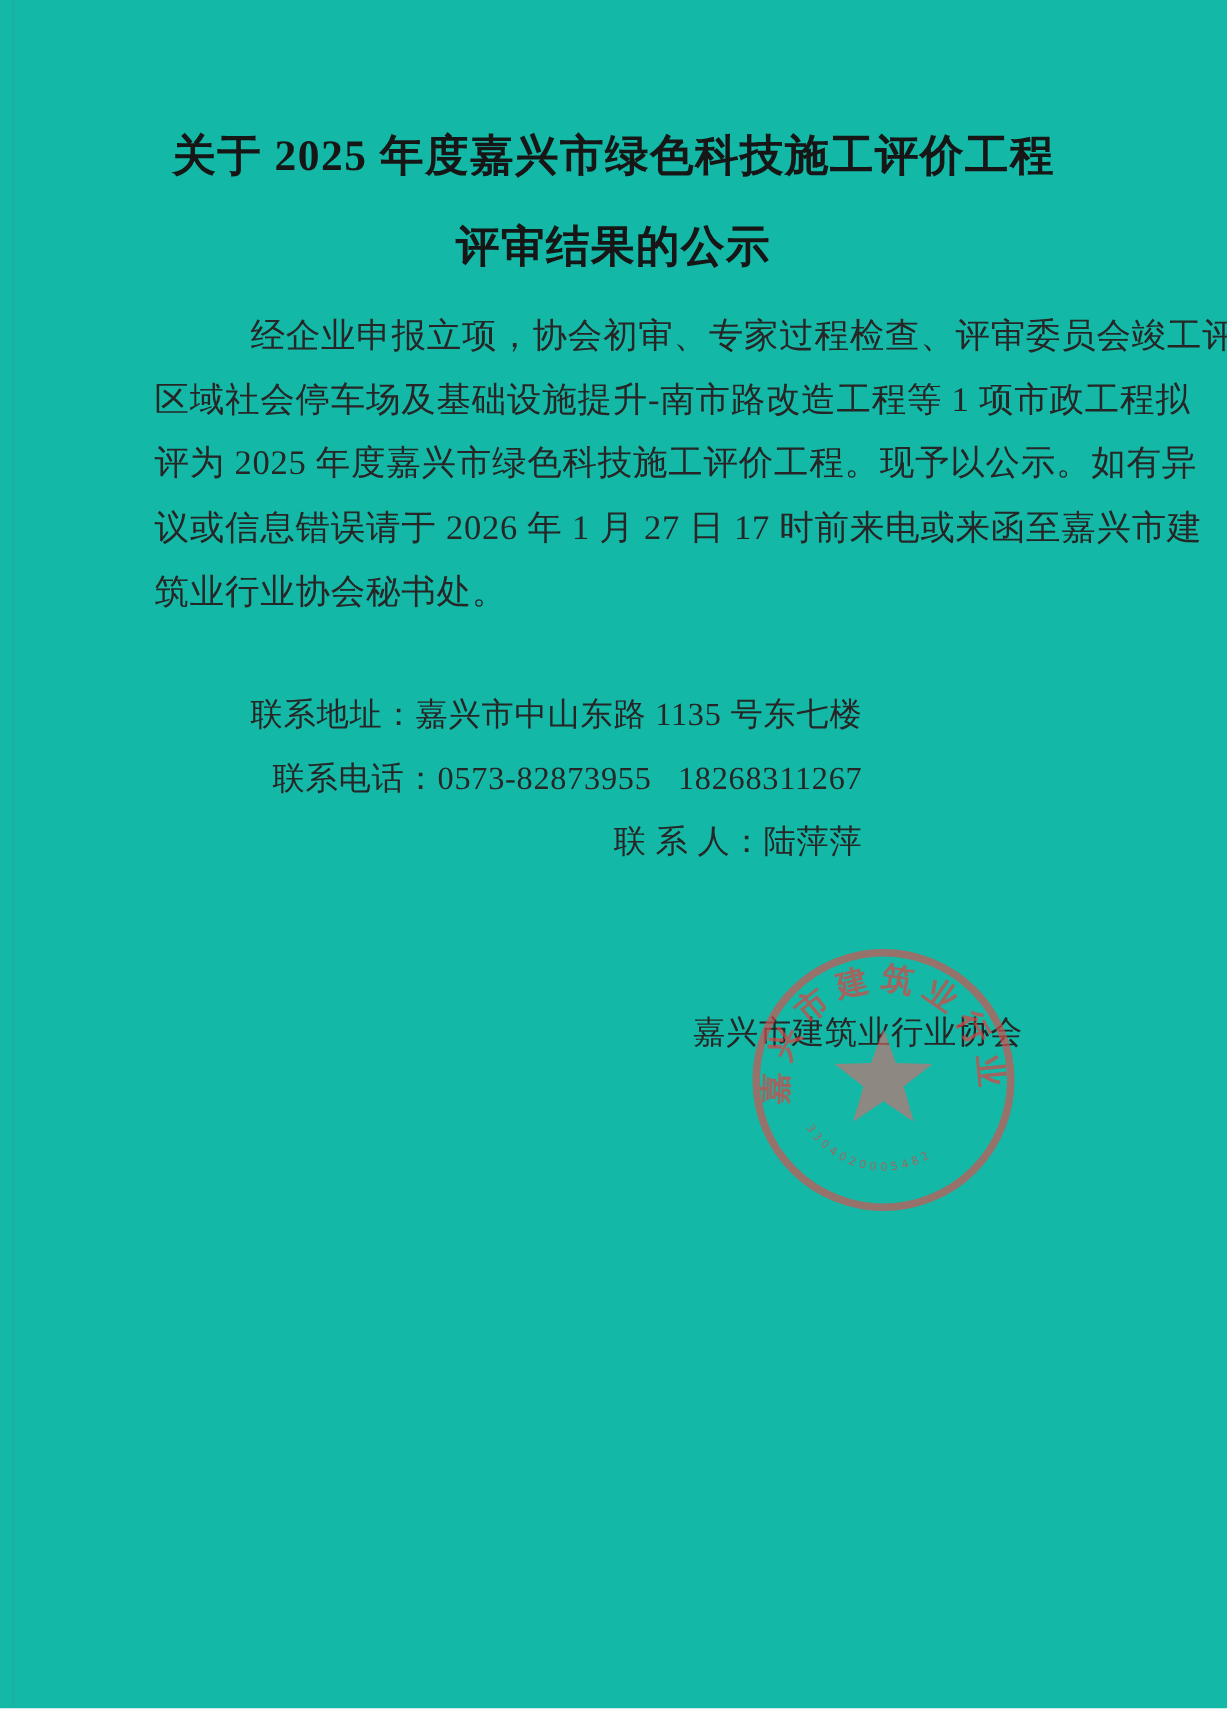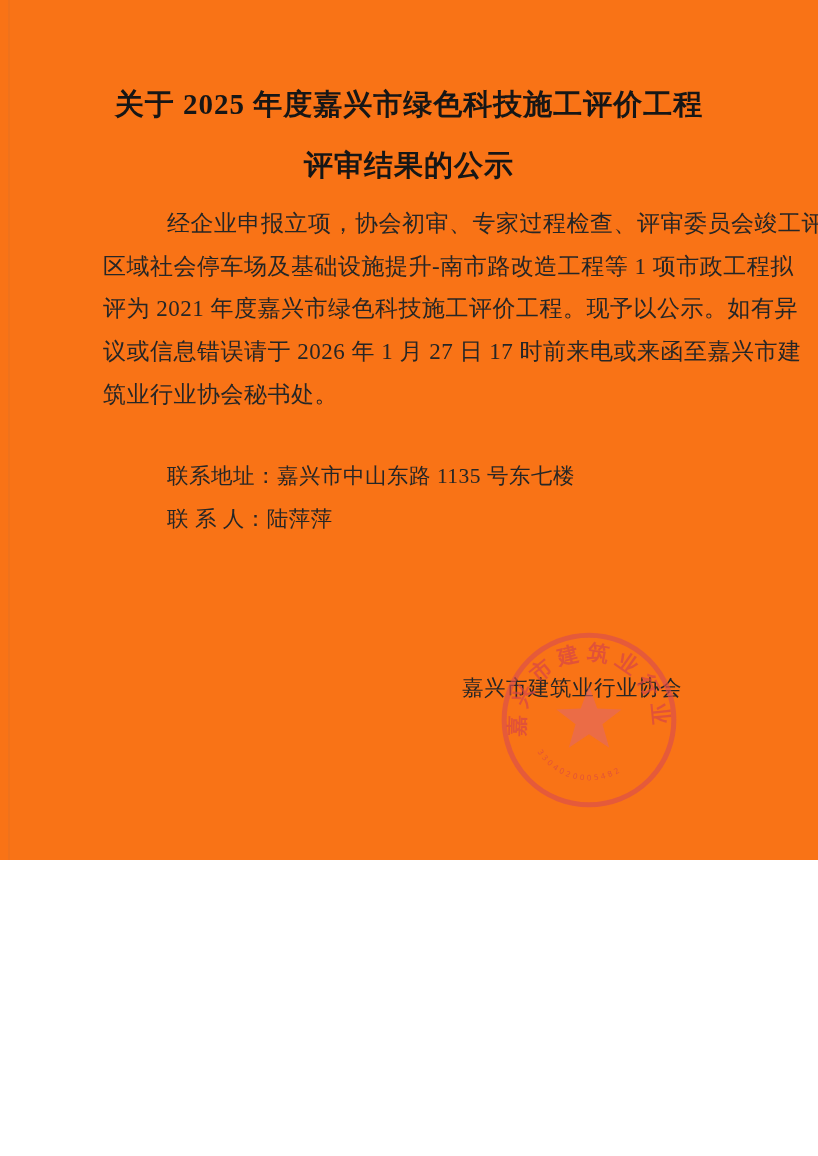--- a/index.html
+++ b/index.html
@@ -2,23 +2,23 @@
 <html><head>
 <meta charset="utf-8">
 <style>
   * { margin: 0; padding: 0; box-sizing: border-box; }
   html, body { background: #ffffff; }
   body { font-family: "Liberation Serif", "DejaVu Serif", serif; }
 
   .page {
     position: relative;
     width: 818px;
-    height: 860px;
+    height: 1139px;
     margin: 0 auto;
-    background: #f97316;
+    background: #14b8a6;
     overflow: hidden;
     color: #2a2a2a;
   }
 
   
   .scan-edge {
     position: absolute;
     left: 8px; top: 0;
     width: 2px; height: 100%;
     background: rgba(120,120,120,0.07);
@@ -56,20 +56,21 @@
     position: absolute;
     top: 455px; left: 167px;
     font-size: 21.5px;
     color: #262626;
   }
   .contacts .contact-row {
     height: 42.7px;
     line-height: 42.7px;
     white-space: pre;
     letter-spacing: 0.5px;
+    text-align: right;
   }
 
   .signature {
     position: absolute;
     top: 673px; left: 432px;
     width: 280px;
     text-align: center;
     font-size: 21.5px;
     color: #262626;
   }
@@ -105,27 +106,28 @@
 
 <div class="page">
   <div class="scan-edge"></div>
 
   <div class="title-line l1">关于 2025 年度嘉兴市绿色科技施工评价工程</div>
   <div class="title-line l2">评审结果的公示</div>
 
   <div class="body-text">
     <div class="line first">经企业申报立项，协会初审、专家过程检查、评审委员会竣工评</div>
     <div class="line">区域社会停车场及基础设施提升-南市路改造工程等 1 项市政工程拟</div>
-    <div class="line">评为 2021 年度嘉兴市绿色科技施工评价工程。现予以公示。如有异</div>
+    <div class="line">评为 2025 年度嘉兴市绿色科技施工评价工程。现予以公示。如有异</div>
     <div class="line">议或信息错误请于 2026 年 1 月 27 日 17 时前来电或来函至嘉兴市建</div>
     <div class="line">筑业行业协会秘书处。</div>
   </div>
 
   <div class="contacts">
     <div class="contact-row"><span>联系地址：</span><span>嘉兴市中山东路 1135 号东七楼</span></div>
+    <div class="contact-row"><span>联系电话：</span><span>0573-82873955   18268311267</span></div>
     <div class="contact-row"><span>联 系 人：</span><span>陆萍萍</span></div>
   </div>
 
   <div class="signature">
     <div class="sig-org">嘉兴市建筑业行业协会</div>
   </div>
 
   <svg class="seal" viewBox="0 0 200 200" xmlns="http://www.w3.org/2000/svg">
     <defs>
       <path id="arcTop" d="M 38,120 A 64,64 0 1 1 162,120" fill="none"></path>

